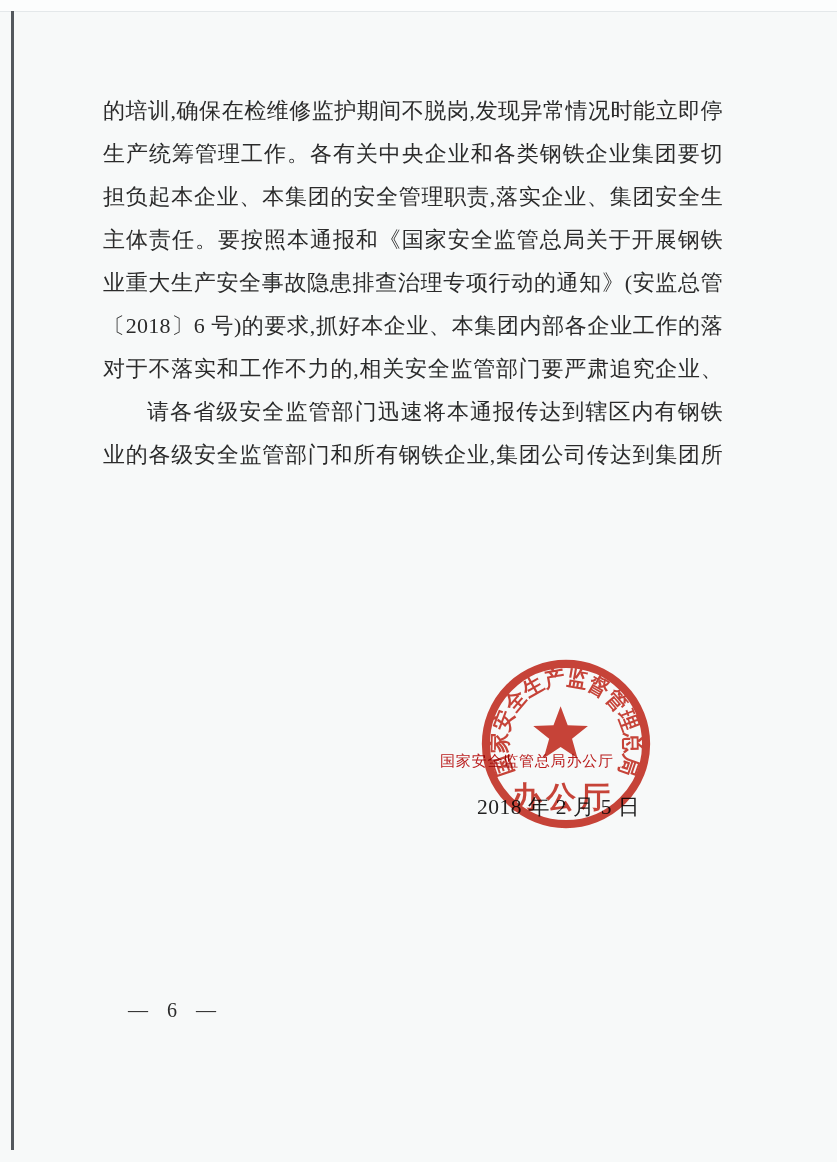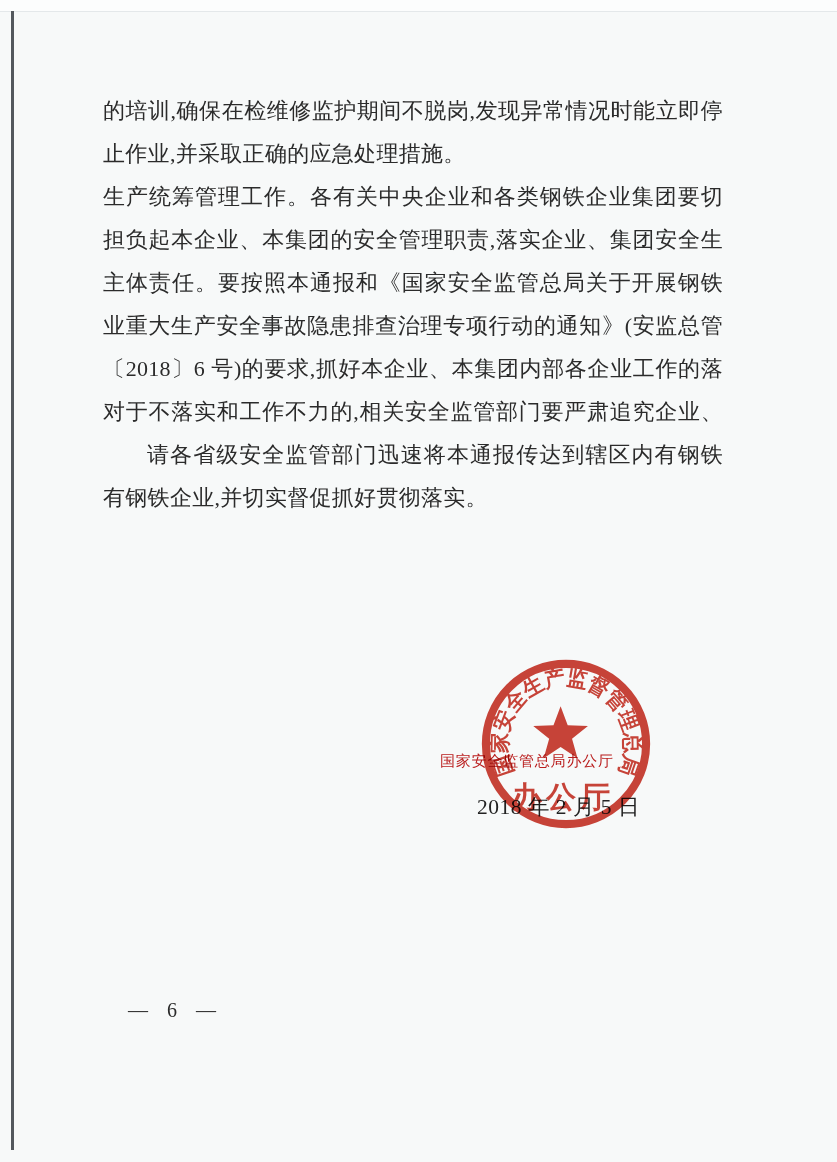--- a/index.html
+++ b/index.html
@@ -58,29 +58,28 @@
   }
 </style>
 </head>
 <body>
 
 <div class="scan-top"></div>
 <div class="scan-left"></div>
 
 <div class="body-text">
   <div class="line jfull">的培训,确保在检维修监护期间不脱岗,发现异常情况时能立即停</div>
-  <div class="line jend">止作业,并采取正确的应急处理措施。</div>
   <div class="line jfull">生产统筹管理工作。各有关中央企业和各类钢铁企业集团要切实</div>
   <div class="line jfull">担负起本企业、本集团的安全管理职责,落实企业、集团安全生产</div>
   <div class="line jfull">主体责任。要按照本通报和《国家安全监管总局关于开展钢铁企</div>
   <div class="line jfull">业重大生产安全事故隐患排查治理专项行动的通知》(安监总管四</div>
   <div class="line jfull">〔2018〕6 号)的要求,抓好本企业、本集团内部各企业工作的落实,</div>
   <div class="line jfull">对于不落实和工作不力的,相关安全监管部门要严肃追究企业、集</div>
   <div class="line jfull indent">请各省级安全监管部门迅速将本通报传达到辖区内有钢铁企</div>
-  <div class="line jend">有钢铁企业,并切实督促抓好贯彻落实。</div>
+  <div class="line jfull">业的各级安全监管部门和所有钢铁企业,集团公司传达到集团所</div>
 </div>
 
 <div class="sig-org">国家安全监管总局办公厅</div>
 <div class="sig-date">2018 年 2 月 5 日</div>
 
 <svg class="seal" viewBox="0 0 200 200" xmlns="http://www.w3.org/2000/svg">
   <circle cx="100" cy="100" r="89" fill="none" stroke-width="9" stroke="#c93428"></circle>
   <path id="sealArc" d="M 45 136 A 65.7 65.7 0 1 1 155 136" fill="none"></path>
   <text font-size="24" fill="#c93428">
     <textPath href="#sealArc" startOffset="50%" text-anchor="middle" textLength="272" lengthAdjust="spacingAndGlyphs">国家安全生产监督管理总局</textPath>

